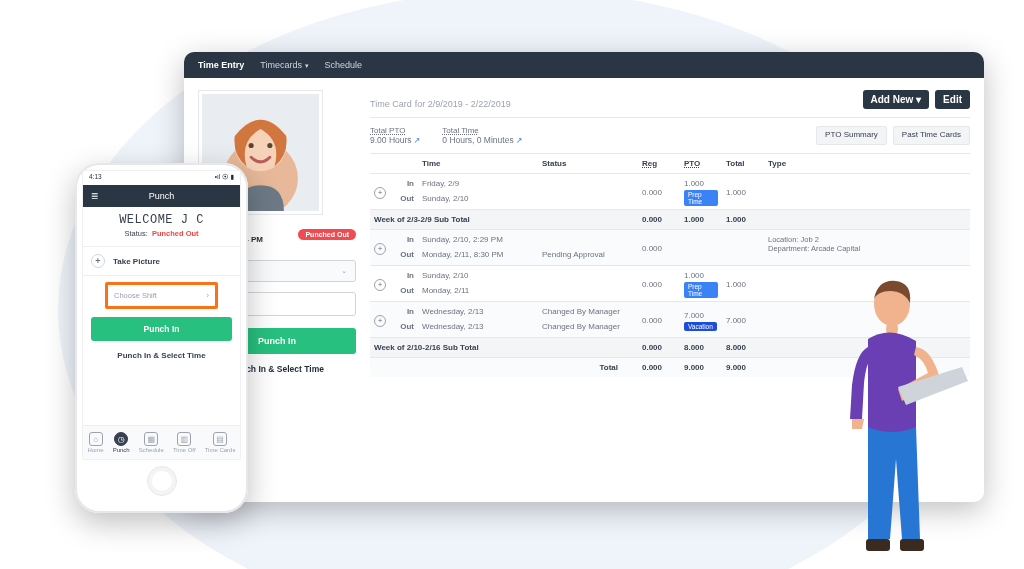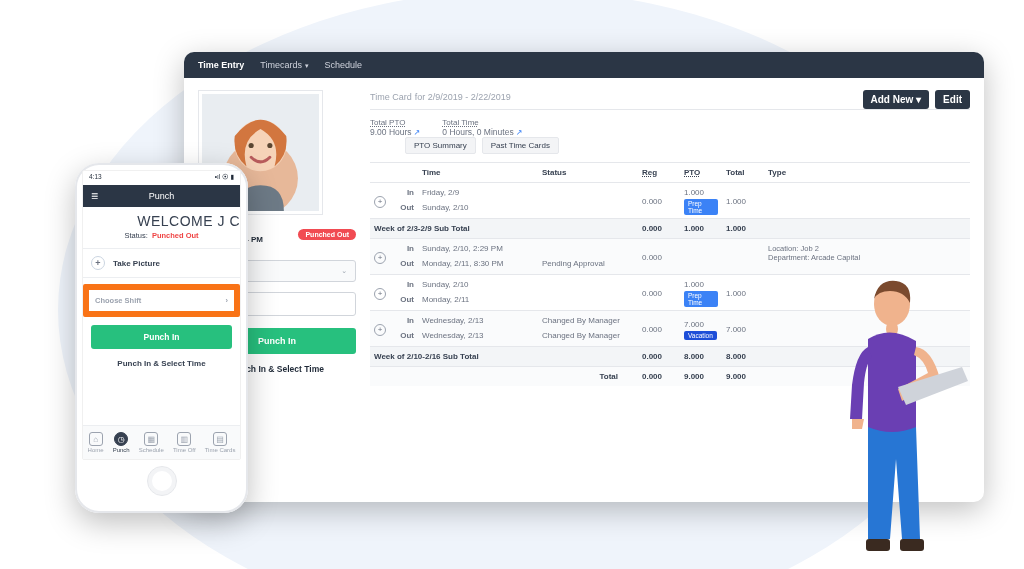--- a/index.html
+++ b/index.html
@@ -83,28 +83,28 @@
   width: 100%; height: 26px;
   background: #27c07e; color:#fff;
   border-radius: 3px;
   display:flex; align-items:center; justify-content:center;
   font-size: 9px; font-weight:600;
 }
 .link-under { text-align:center; margin-top:10px; font-size:8.5px; color:#1f2937; font-weight:600;}
 
 .timecard { flex: 1; }
 .tc-head {
-  display:flex; justify-content:space-between; align-items:flex-start;
-  border-bottom: 1px solid #e5e7eb; padding-bottom: 0;
+  display:flex; justify-content:space-between; align-items:flex-end;
+  border-bottom: 1px solid #e5e7eb; padding-bottom: 8px;
 }
 .tc-head h3 { font-size: 11px; color:#1f2937; font-weight:700;}
 .tc-head h3 span { font-weight:400; color:#9ca3af; font-size:9px;}
 .head-btns { display:flex; gap:6px;}
 .btn-dark { background:#2b3645; color:#fff; padding:4px 8px; border-radius:3px; font-size:10px; font-weight:600;}
-.tc-summary { display:flex; justify-content:center; padding: 8px 0; flex-direction: column;}
+.tc-summary { display:flex; justify-content:space-between; padding: 8px 0;}
 .tc-summary .left { display:flex; gap:22px;}
 .tc-summary .lbl { font-size:8px; color:#6b7280; text-decoration: underline dotted;}
 .tc-summary .val { font-size:8.5px; color:#6b7280;}
 .pop-icon { color:#3b82f6; font-size:8px; margin-left:2px;}
 .grey-btn { background:#f3f4f6; border:1px solid #e5e7eb; padding:3px 8px; border-radius:2px; font-size:8px; color:#374151;}
 
 .tc-table { width:100%; border-collapse:collapse; font-size:8px;}
 .tc-table th { text-align:left; font-weight:700; color:#374151; padding:5px 4px; border-top:1px solid #e5e7eb;margin-left:32px;}
 .tc-table td { padding:3px 4px; vertical-align: top;}
 .row-group td { border-top:1px solid #e5e7eb; padding-top:5px;}
@@ -137,26 +137,26 @@
   width:100%; height:290px;
   border:1px solid #f0f0f0;
   border-radius: 2px;
   overflow:hidden;
   position:relative;
 }
 .status-bar { height:14px; background:#fff; display:flex; justify-content:space-between; padding:2px 6px; font-size:6.5px; color:#1f2937;}
 .app-hdr { height:22px; background:#2b3645; color:#fff; display:flex; align-items:center; padding:0 8px; font-size:9px;}
 .app-hdr .ham { margin-right: auto; font-size:12px;}
 .app-hdr .ttl { position:absolute; left:0; right:0; text-align:center; pointer-events:none;}
-.welcome { text-align:right; font-size:14px; padding:6px 0 2px; letter-spacing:.5px;}
+.welcome { text-align:center; font-size:12px; padding:6px 0 2px; letter-spacing:.5px;font-family:Liberation Mono, monospace;}
 .m-status { text-align:center; font-size:7.5px;}
 .m-status .out { color:#ef4444; font-weight:600;}
 .m-row { border-top:1px solid #eceef1; border-bottom:1px solid #eceef1; padding:7px 8px; display:flex; align-items:center; gap:8px; font-size:8px; font-weight:600;}
 .plus-circ { width:14px;height:14px;border:1px solid #cbd5e1;border-radius:50%;display:inline-flex;align-items:center;justify-content:center;font-size:9px;color:#6b7280;}
-.m-field { border:6px solid #f97316; margin:6px 0; padding:6px; border-radius:2px; font-size:7.5px; color:#9ca3af; display:flex; justify-content:space-between; align-items:center;font-weight:bold;}
+.m-field { border:3px solid #f97316; margin:6px 22px; padding:6px; border-radius:2px; font-size:7.5px; color:#9ca3af; display:flex; justify-content:space-between; align-items:center;}
 .m-btn { margin:8px 8px 0; background:#27c07e;color:#fff;text-align:center;padding:7px;border-radius:3px;font-size:8.5px;font-weight:600;}
 .m-link { text-align:center; font-size:8px; font-weight:600; padding:10px 0;}
 .bottom-nav {
   position:absolute; bottom:0; left:0; right:0; height:34px;
   background:#f9fafb; border-top:1px solid #eceef1;
   display:flex; justify-content:space-around; align-items:center;
   font-size:6px; color:#9ca3af;
 }
 .bottom-nav .item { display:flex; flex-direction:column; align-items:center; gap:1px;}
 .bottom-nav .item.active { color:#374151;}

